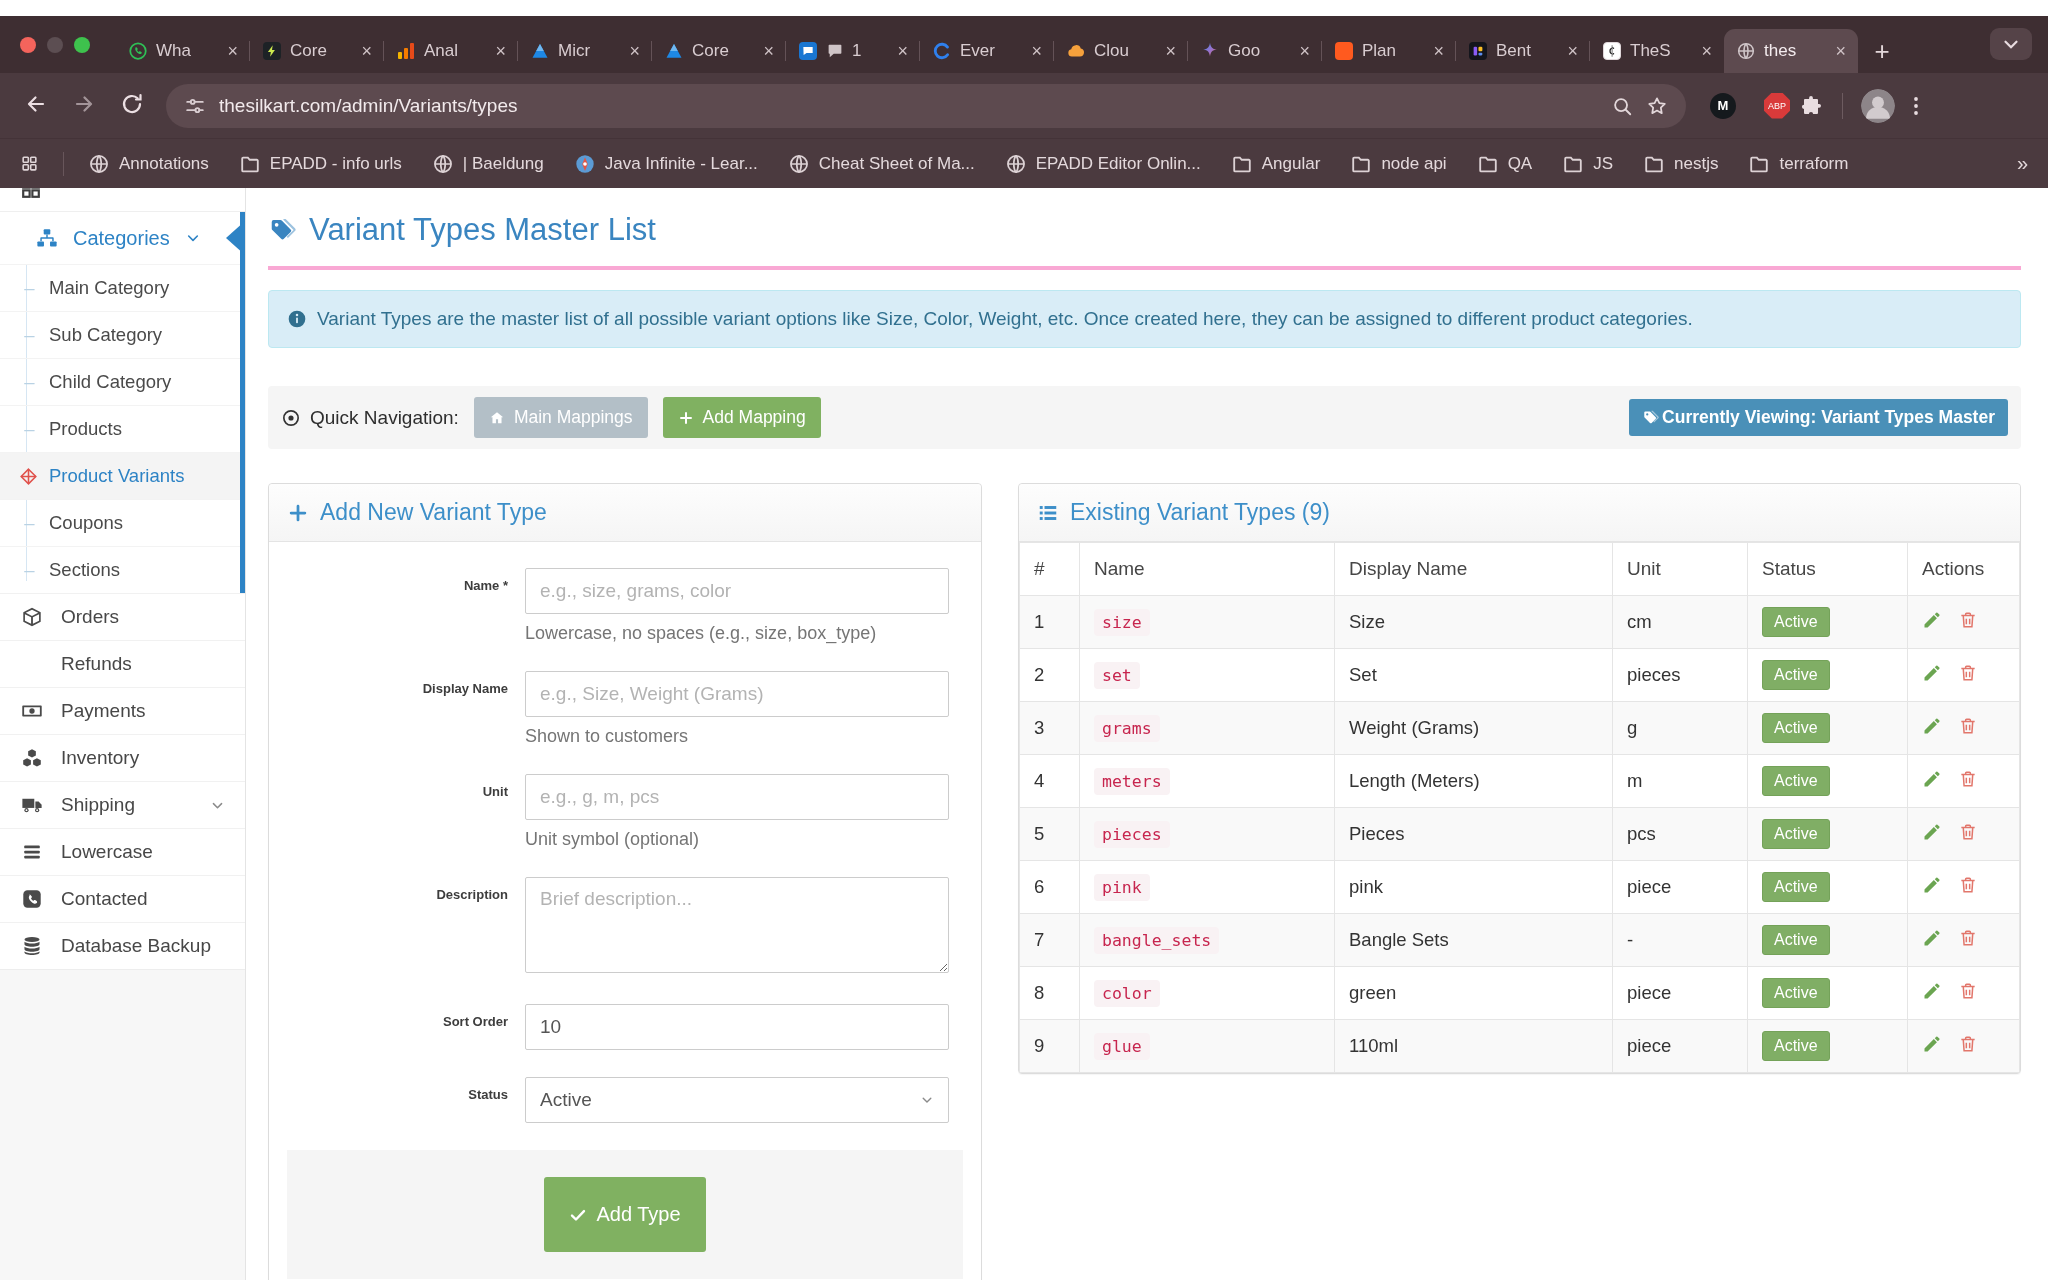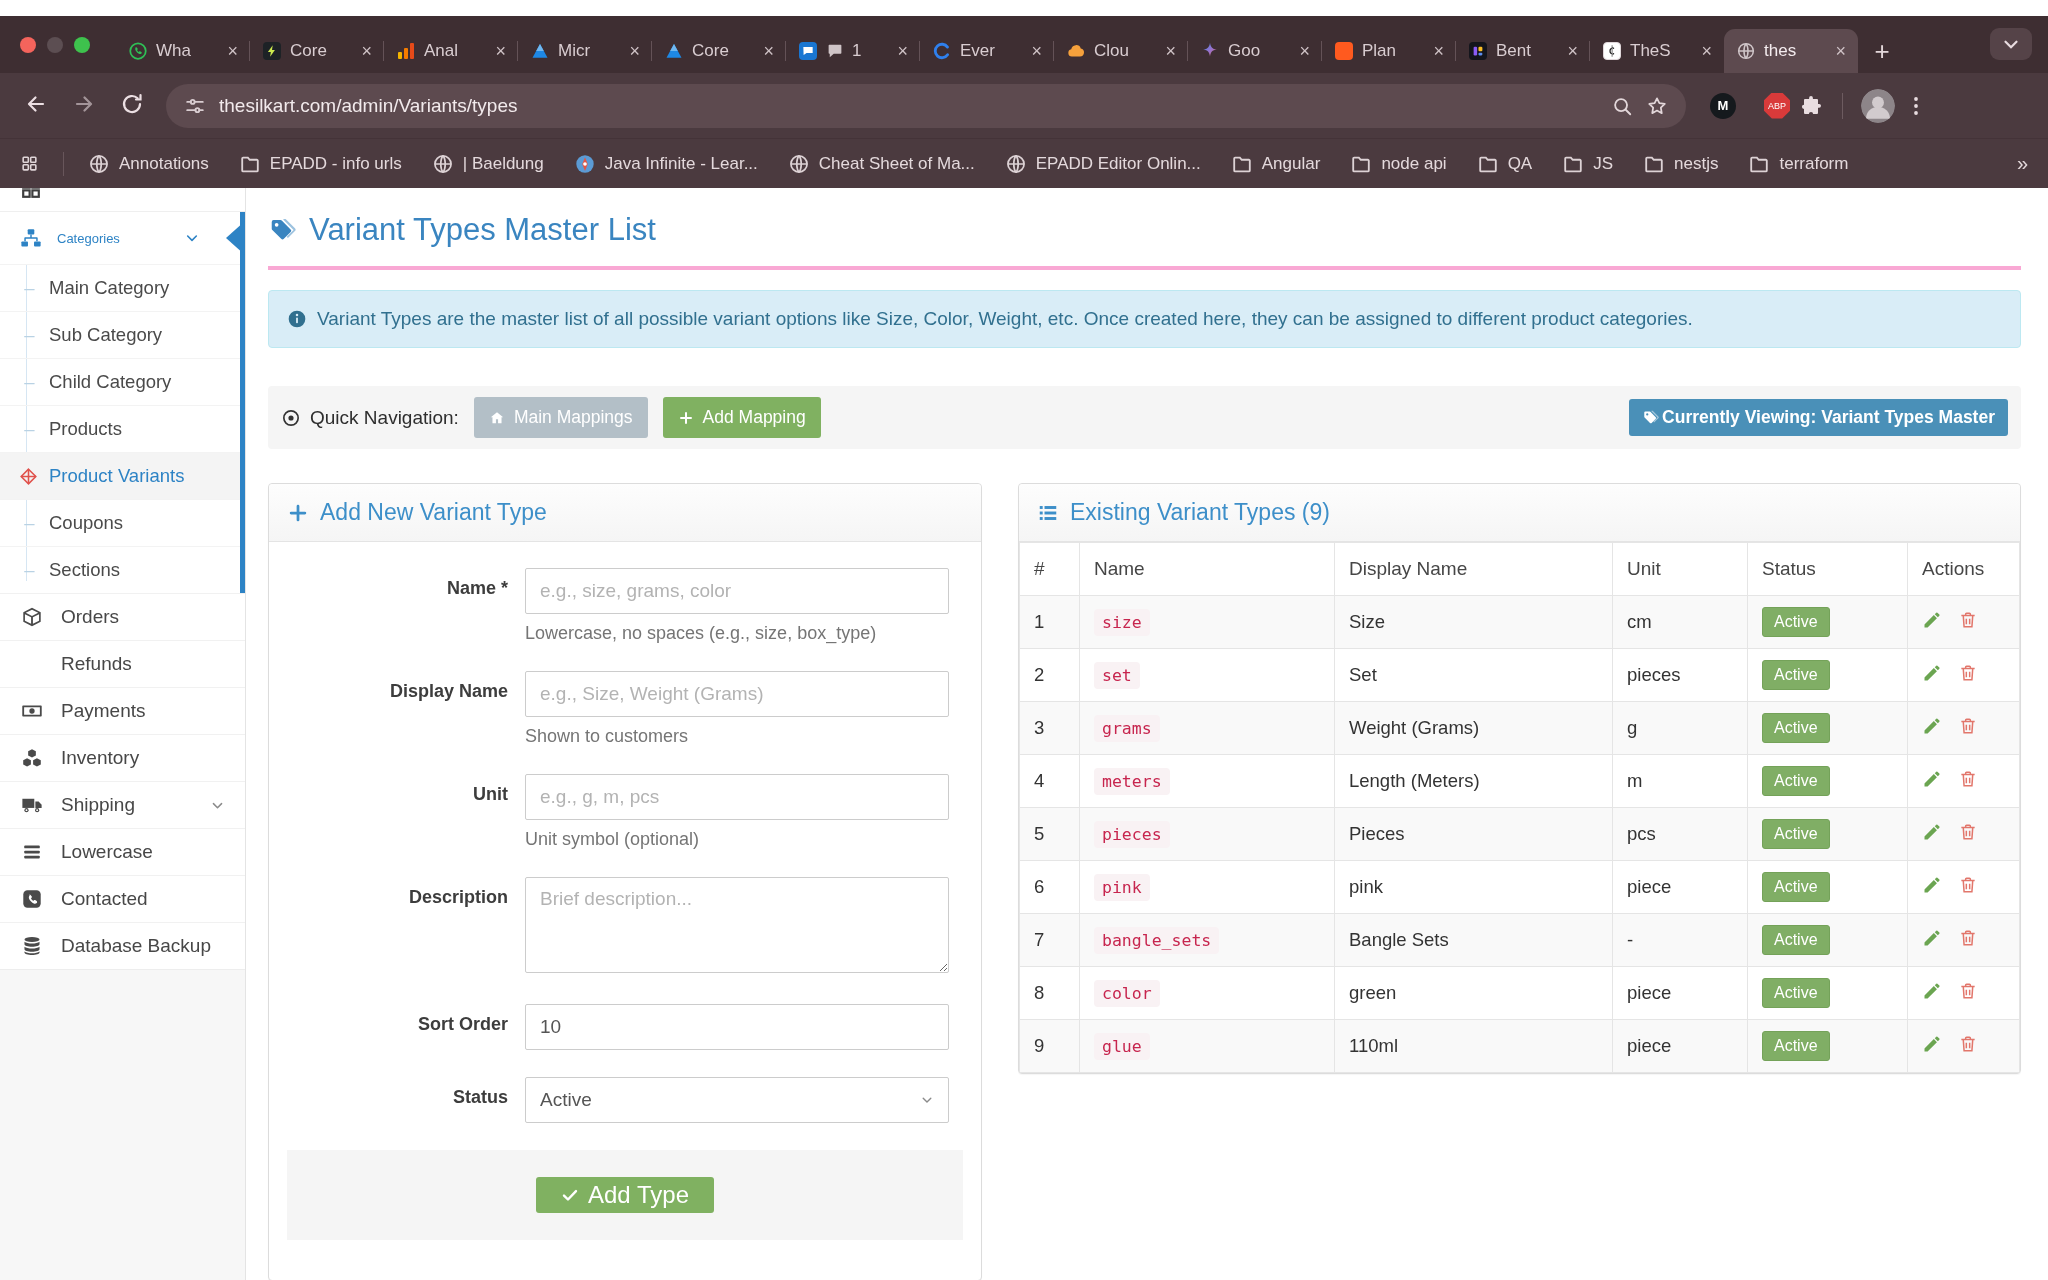--- a/index.html
+++ b/index.html
@@ -48,21 +48,21 @@
   .bm-sep { width:1px; height:24px; background:#685archive6; background:#68565b; margin:0 -6px; }
   .bm-chevron { margin-left:auto; font-size:20px; color:#e4d9dc; }
 
   
   .page { flex:1; display:flex; background:#fff; overflow:hidden; }
   .sidebar { width:246px; flex:none; border-right:1px solid #e4e4e4; display:flex; flex-direction:column; background:#fff; }
   .cutoff { height:24px; overflow:hidden; border-bottom:1px solid #efefef; position:relative; }
   .cutoff .icon { position:absolute; left:20px; top:-10px; color:#3f3f3f; }
   .icon { display:inline-flex; } .icon svg { width:22px; height:22px; }
   .cat-block { position:relative; border-right:5px solid #2d83c5; }
-  .cat-head { height:52px; display:flex; align-items:center; gap:15px; padding:0 14px 0 20px; color:#2d83c5; font-size:13px; position:relative; }
+  .cat-head { height:52px; display:flex; align-items:center; gap:15px; padding:0 14px 0 20px; color:#2d83c5; font-size:20px; position:relative;margin-left:16px; }
   .cat-head::after { content:""; position:absolute; right:-5px; top:50%; transform:translateY(-50%); border-top:17px solid transparent; border-bottom:17px solid transparent; border-right:19px solid #2d83c5; }
   .cat-head .chev { margin-left:auto; margin-right:26px; }
   .cat-head .chev svg { width:16px; height:16px; }
   .submenu { position:relative; }
   .submenu::before { content:""; position:absolute; left:26px; top:0; bottom:12px; width:1px; background:#d6e6f3; }
   .sub-item { height:47px; display:flex; align-items:center; gap:9px; padding-left:19px; font-size:18.5px; color:#4a4a4a; border-top:1px solid #f3f3f3; position:relative; }
   .sub-item .dash { width:21px; color:#b9d2e4; flex:none; text-align:center; }
   .sub-item.active { background:#f4f4f4; color:#2d83c5; }
   .sub-item.active .icon { color:#e0524c; width:21px; flex:none; }
   .sub-item.active .icon svg { width:19px; height:19px; }
@@ -87,31 +87,31 @@
   .viewing { margin-left:auto; background:#4a90b8; color:#fff; font-size:17.5px; font-weight:600; padding:8px 13px; border-radius:3px; display:flex; align-items:center; gap:3px; }
   .viewing .icon svg { width:17px; height:17px; }
 
   .cols { margin-top:34px; display:flex; gap:36px; align-items:flex-start; }
   .panel { background:#fff; border:1px solid #dcdcdc; border-radius:4px; box-shadow:0 1px 1px rgba(0,0,0,.04); }
   .panel-h { padding:15px 18px; border-bottom:1px solid #e4e4e4; background:linear-gradient(#fdfdfd,#f5f5f5); border-radius:4px 4px 0 0; display:flex; align-items:center; gap:11px; color:#3d8fc9; font-size:23px; }
   .panel-h .icon svg { width:22px; height:22px; }
   .form-panel { width:714px; flex:none; }
   .panel-b { padding:26px 18px 40px; }
   .frow { display:flex; margin-bottom:27px; }
-  .flabel { width:238px; flex:none; text-align:right; padding:10px 17px 0 0; font-size:18px; font-weight:600; color:#3d3d3d; }
+  .flabel { width:238px; flex:none; text-align:right; padding:10px 17px 0 0; font-size:13px; font-weight:600; color:#3d3d3d; }
   .fctrl { width:424px; }
   .inp, .txa, .sel { width:100%; border:1px solid #ccc; border-radius:2px; font-size:19px; color:#555; font-family:inherit; background:#fff; }
   .inp { height:46px; padding:0 14px; }
   .inp::placeholder, .txa::placeholder { color:#b3b3b3; opacity:1; }
   .txa { height:96px; padding:10px 14px; resize:vertical; }
   .sel { height:46px; display:flex; align-items:center; justify-content:space-between; padding:0 14px; }
   .sel .chev { color:#8a8a8a; } .sel .chev svg { width:14px; height:14px; }
   .help { margin-top:9px; font-size:18px; color:#757575; }
   .form-footer { margin-top:6px; background:#f5f5f5; padding:27px 0; display:flex; justify-content:center; }
-  .btn-addtype { font-size:24px; padding:4px 25px; }
+  .btn-addtype { font-size:20px; padding:26px 25px; }
   .btn-addtype .icon svg { width:18px; height:18px; }
 
   .table-panel { flex:1; }
   .vt-table { width:100%; border-collapse:collapse; font-size:18.5px; color:#333; }
   .vt-table th, .vt-table td { border:1px solid #e5e5e5; padding:11px 14px; text-align:left; vertical-align:middle; }
   .vt-table th { font-weight:400; color:#464646; font-size:19px; padding:15px 14px; background:#fff; }
   .vt-table tbody tr:nth-child(odd) { background:#f9f9f9; }
   .col-num { width:60px; } .col-name { width:255px; } .col-disp { width:278px; } .col-unit { width:135px; } .col-status { width:160px; }
   code.vt-code { font-family:"DejaVu Sans Mono","Liberation Mono",monospace; font-size:16.5px; color:#c7254e; background:#f9f2f4; padding:4px 8px; border-radius:4px; }
   .badge-active { background:#80ae65; border:1px solid #74a259; color:#fff; font-size:16px; padding:5px 11px; border-radius:3px; display:inline-block; }

